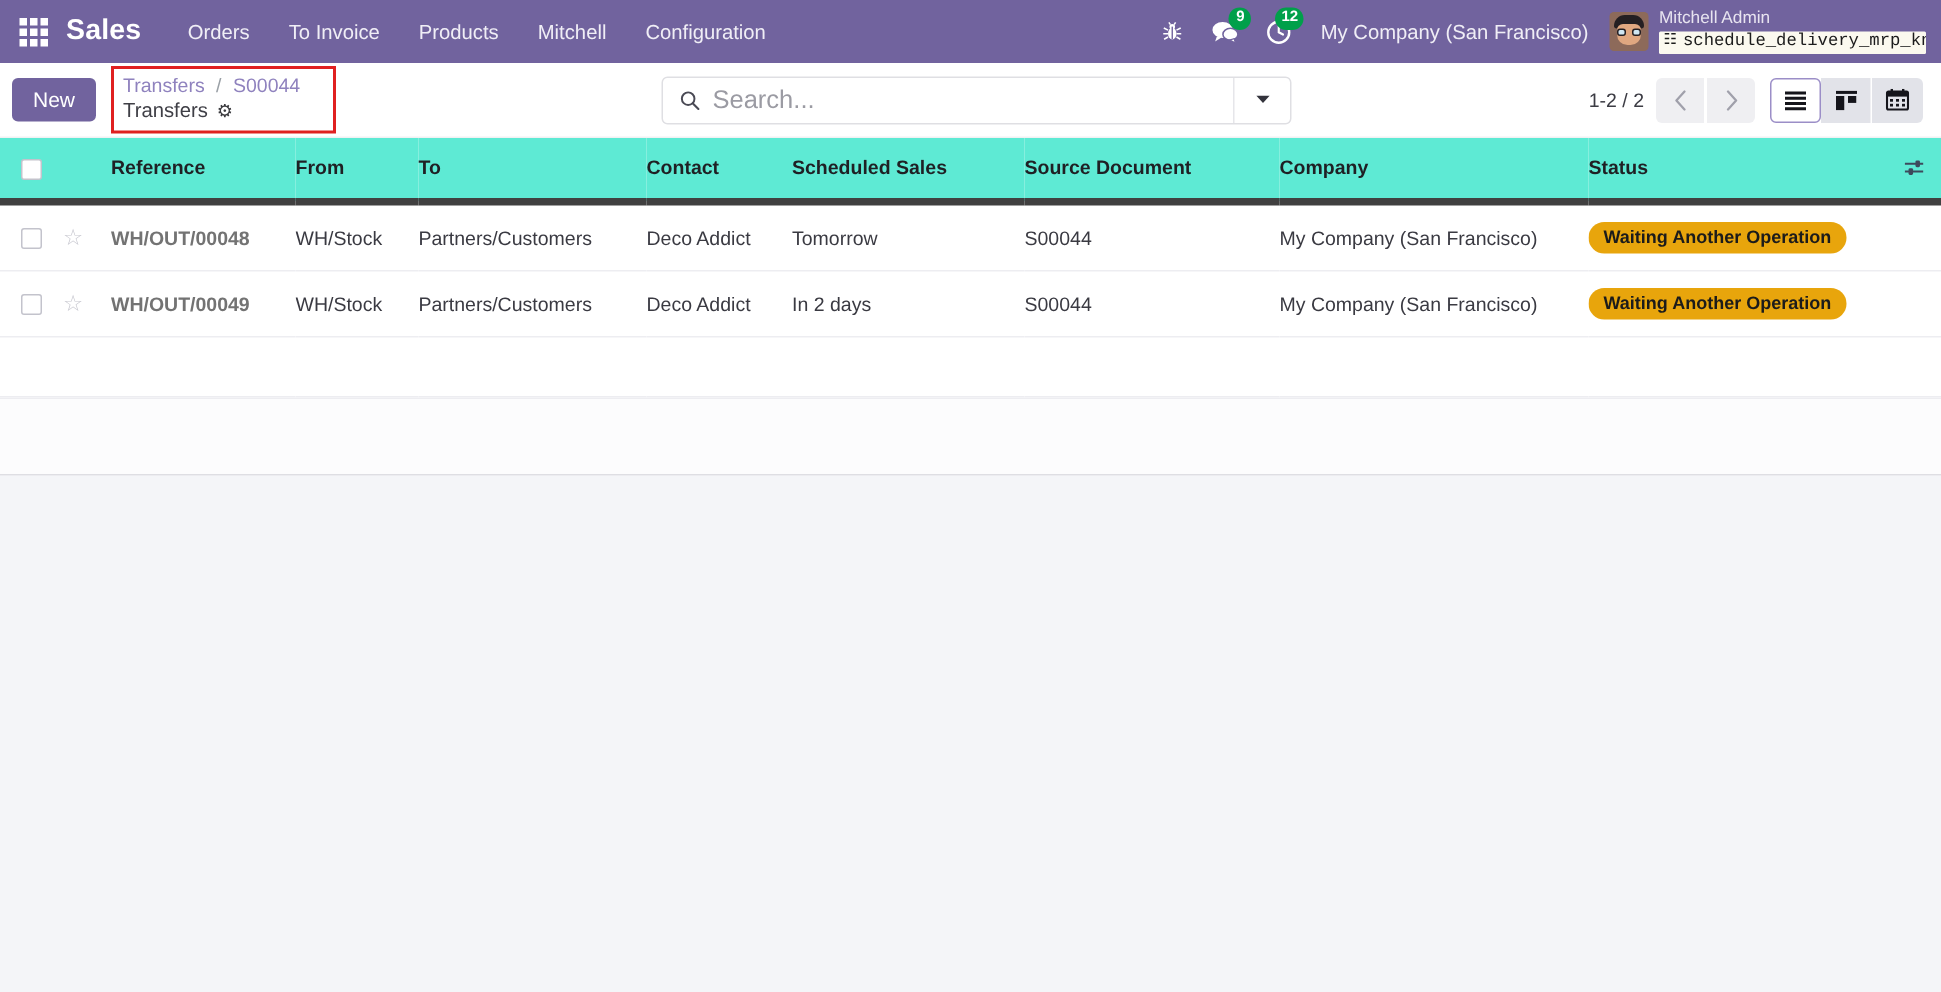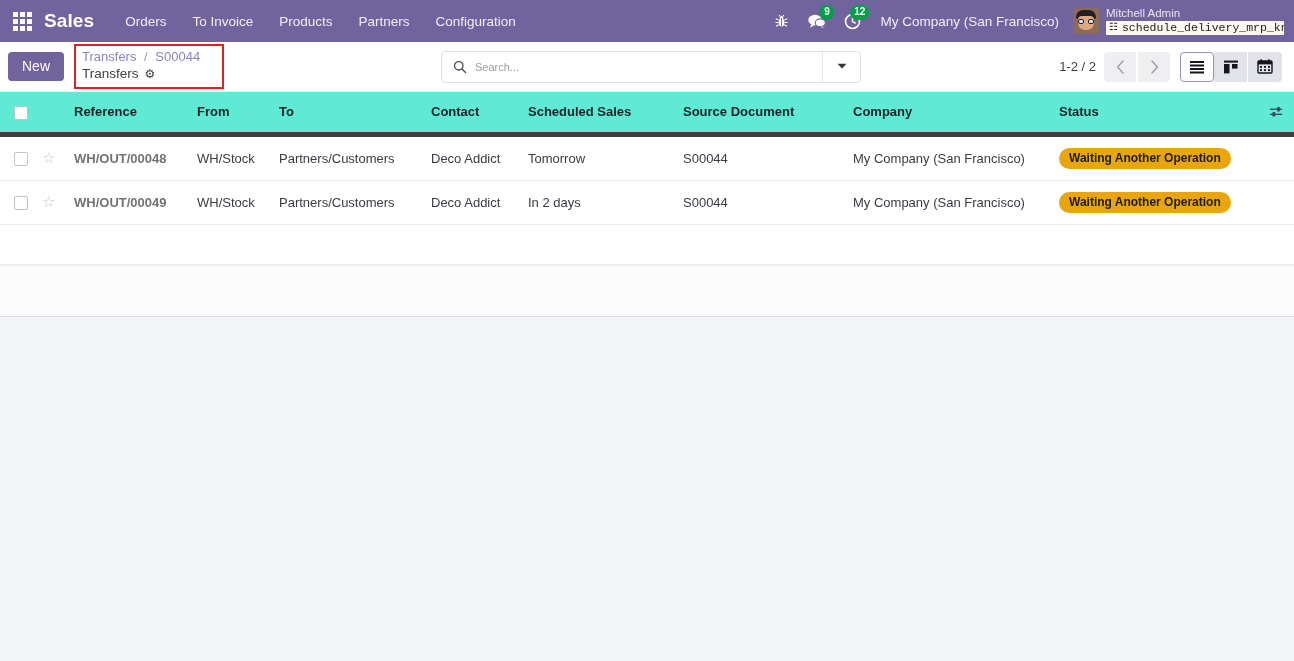--- a/index.html
+++ b/index.html
@@ -164,21 +164,21 @@
     border: 1px solid #dfdfe3;
     border-radius: 4px;
     height: 32px;
     background: #fff;
   }
   .search-ico { padding: 0 8px 0 11px; color: #5a5a66; font-size: 13px; display:flex; align-items:center; }
   .search-input {
     flex: 1;
     border: none;
     outline: none;
-    font-size: 11px;
+    font-size: 17px;
     font-family: inherit;
     color: #0f766e;
     height: 100%;
     padding: 0;
     background: transparent;
   }
   .search-input::placeholder { color: #9b9ba3; }
   .search-toggle {
     width: 38px; height: 100%;
     border-left: 1px solid #e6e6ea;
@@ -308,21 +308,21 @@
         <i></i>
         <i></i>
     </div>
   </div>
 
   <div class="brand">Sales</div>
 
   <div class="menu-item">Orders</div>
   <div class="menu-item">To Invoice</div>
   <div class="menu-item">Products</div>
-  <div class="menu-item">Partners</div>
+  <div class="menu-item">Mitchell</div>
   <div class="menu-item">Configuration</div>
 
   <div class="nav-right">
 
     <div class="nav-icon-btn">
       <svg width="15" height="15" viewBox="0 0 16 16">
         <ellipse cx="8" cy="9" rx="3" ry="4.2" fill="#ffffff"></ellipse>
         <circle cx="8" cy="4.1" r="2" fill="#ffffff"></circle>
         <rect x="7.5" y="4" width="1" height="9" fill="#71639E"></rect>
         <path d="M5 6.5 L2 5 M5 9 L1.6 9 M5 11.4 L2.2 13 M11 6.5 L14 5 M11 9 L14.4 9 M11 11.4 L13.8 13 M6.7 2.6 L5.6 1 M9.3 2.6 L10.4 1" stroke="#ffffff" stroke-width="1.1" fill="none"></path>

